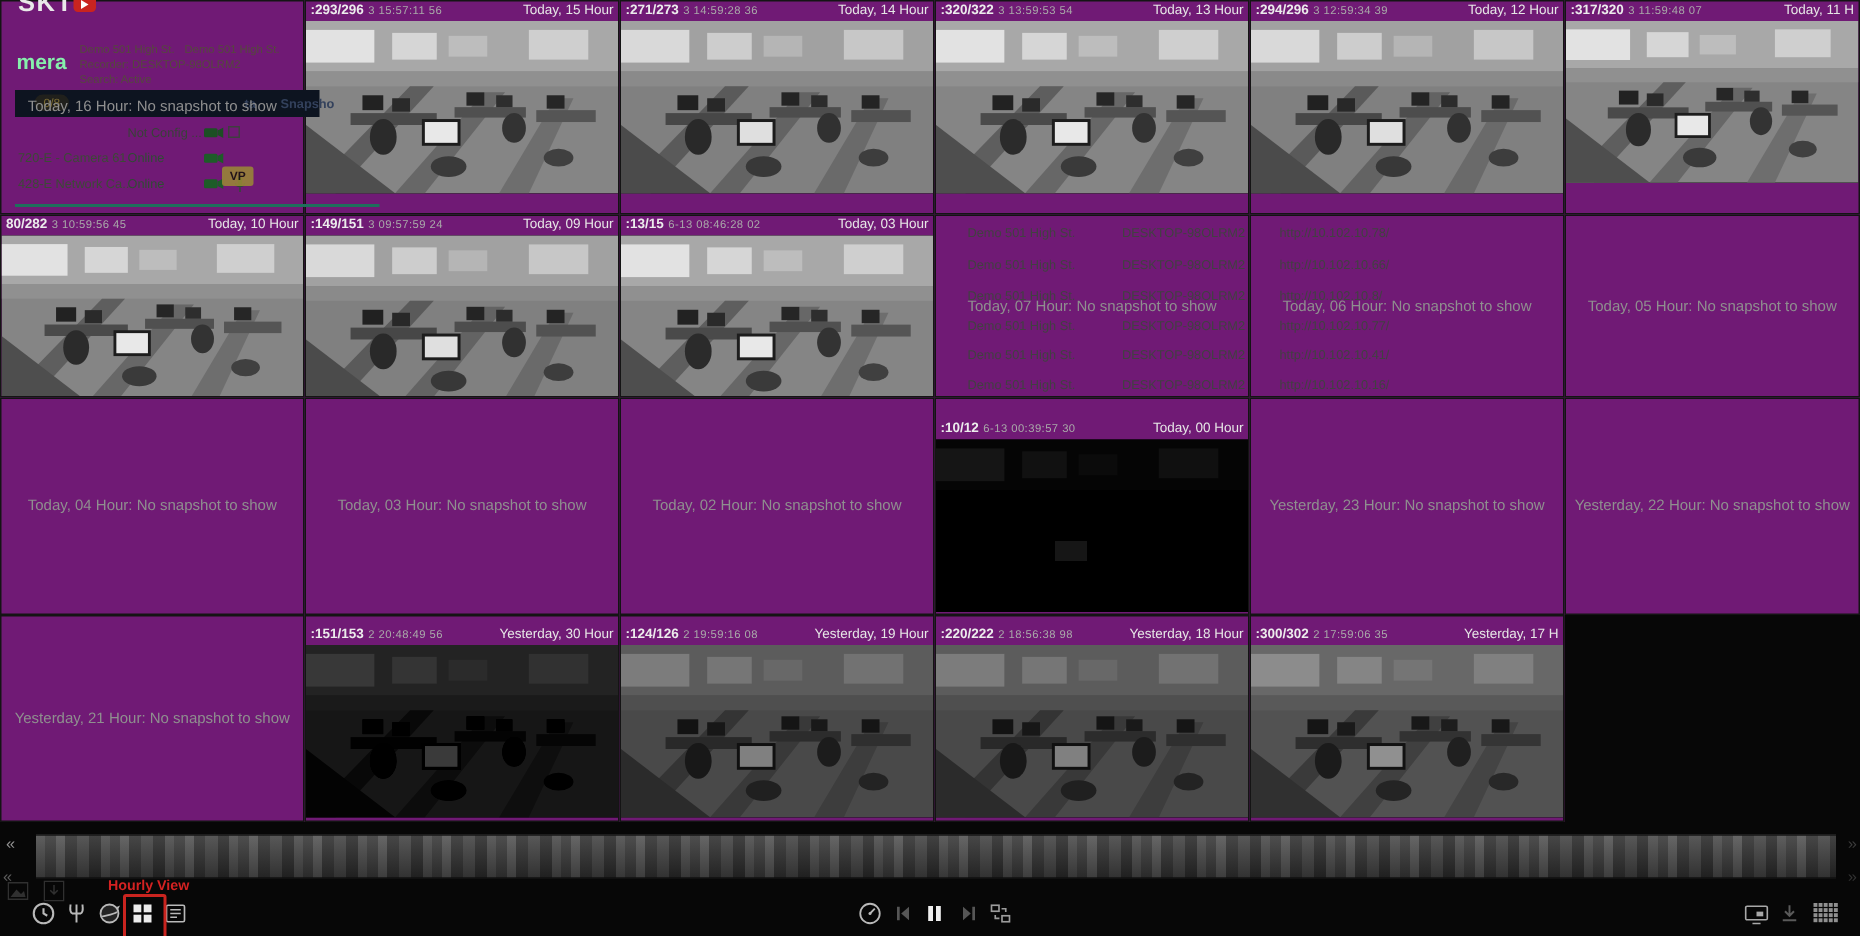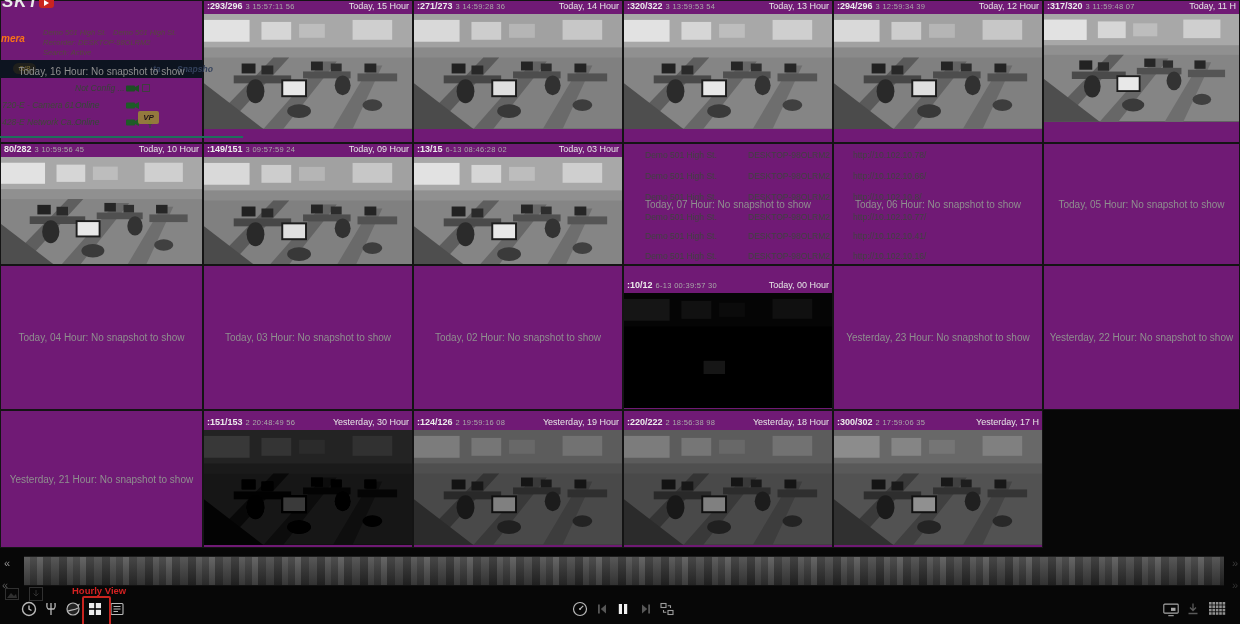--- a/index.html
+++ b/index.html
@@ -25,25 +25,25 @@
   .night2{filter:brightness(.3) contrast(1.2);}
   .eve{filter:brightness(.55);}
   .eve2{filter:brightness(.62);}
 
   
   #ghost{position:absolute;left:623px;top:143px;width:420px;height:122px;pointer-events:none;}
   .grow{position:absolute;left:0;width:100%;height:12px;font-size:8.5px;color:#414141;white-space:nowrap;}
   .grow .g1{position:absolute;left:22px;} .grow .g2{position:absolute;left:125px;} .grow .g3{position:absolute;left:230px;}
 
   
-  #panel{position:absolute;left:0;top:0;width:243px;height:136px;border-bottom:2px solid #1e6f5c;font-style:italic;}
+  #panel{position:absolute;left:10px;top:0;width:243px;height:136px;border-bottom:2px solid #1e6f5c;}
   #logo{position:absolute;left:2px;top:-8px;font-size:17px;font-weight:bold;color:#e9e9e9;letter-spacing:1px;white-space:nowrap;}
   #logoplay{display:inline-block;width:15px;height:11px;background:#c9241f;border-radius:3px;position:relative;top:1px;}
   #logoplay:before{content:"";position:absolute;left:5px;top:2.5px;border-left:5px solid #fff;border-top:3px solid transparent;border-bottom:3px solid transparent;}
-  #cameraword{position:absolute;left:1px;top:33px;font-size:10px;font-weight:bold;color:#f97316;}
+  #cameraword{position:absolute;left:1px;top:33px;font-size:14px;font-weight:bold;color:#86efac;}
   .pinfo{position:absolute;font-size:7.5px;line-height:10px;color:#55493d;white-space:nowrap;}
   #pinfo1{left:43px;top:28px;} #pinfo2{left:113px;top:28px;}
   #pbar{position:absolute;left:0;top:60px;width:203px;height:18px;background:#0d1420;}
   #pbadge{position:absolute;left:13px;top:63px;font-size:8px;color:#7c6c34;background:#20201c;border-radius:7px;padding:0 6px;line-height:11px;}
   .pcol{position:absolute;top:64px;font-size:8.5px;font-weight:bold;color:#33415c;}
   #pcol1{left:153px;} #pcol2{left:177px;}
   .prow{position:absolute;left:0;width:203px;height:17px;font-size:8.5px;white-space:nowrap;}
   .pname{position:absolute;left:2px;top:3px;color:#3c4a36;}
   .pstat{position:absolute;left:75px;top:3px;color:#2f4c33;}
   .pstat.nc{color:#384238;}

